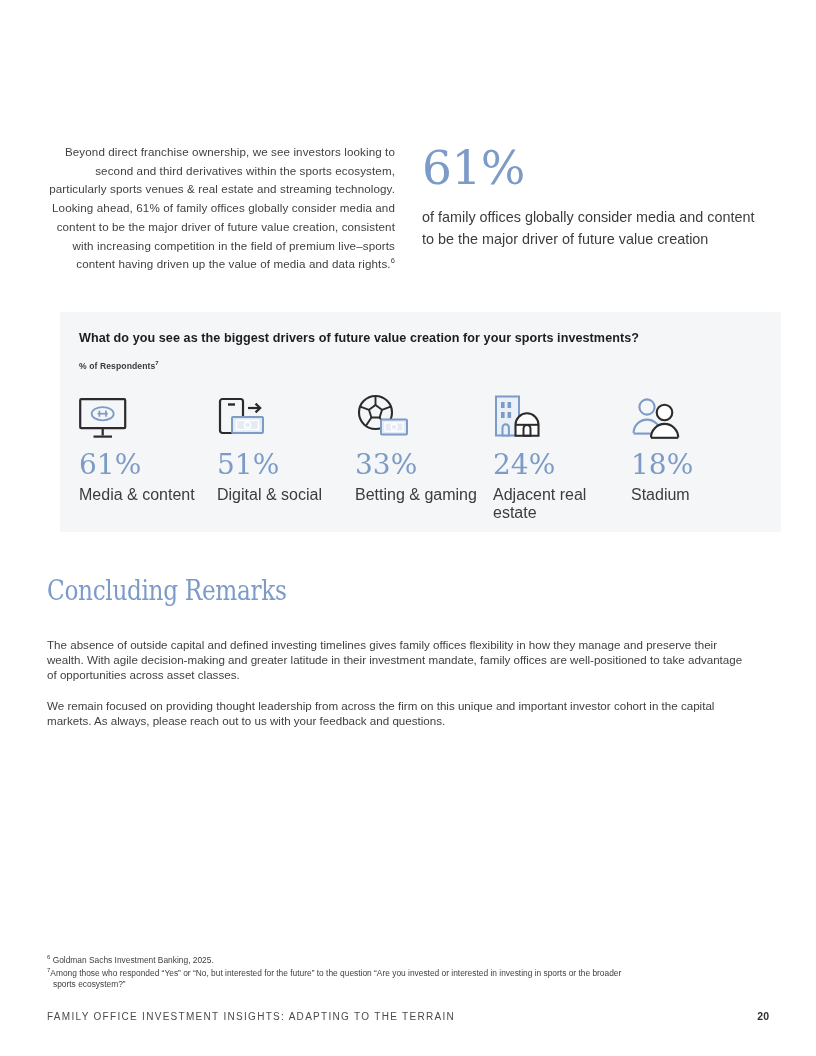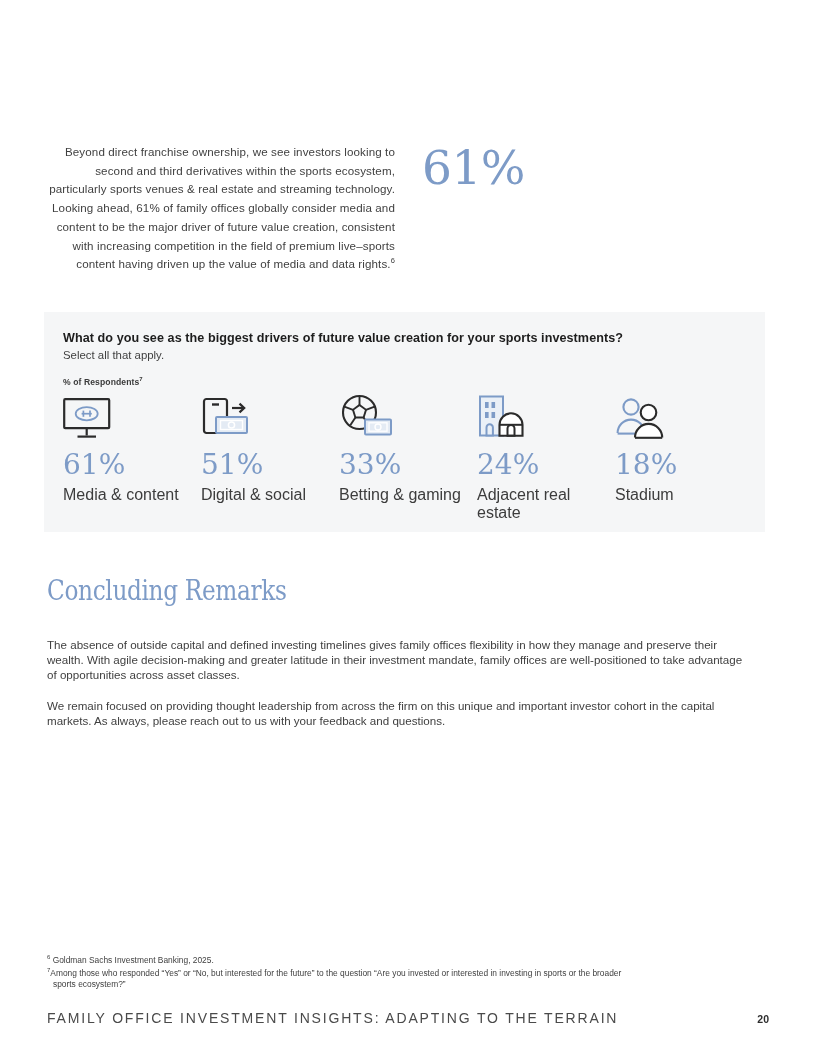--- a/index.html
+++ b/index.html
@@ -61,21 +61,21 @@
   .callout-text {
     margin-top: 14px;
     font-size: 14.4px;
     line-height: 21.5px;
     color: #3c3c3c;
   }
 
   
   .panel {
     position: absolute;
-    left: 44px;
+    left: 60px;
     top: 312px;
     width: 721px;
     height: 220px;
     background: #f5f6f7;
   }
   .panel-inner {
     padding: 19px 0 0 19px;
   }
   .panel-question {
     font-size: 12.6px;
@@ -177,21 +177,21 @@
   .footer {
     position: absolute;
     left: 47px;
     top: 1010px;
     width: 722px;
     display: flex;
     justify-content: space-between;
     align-items: baseline;
   }
   .footer-title {
-    font-size: 14px;
+    font-size: 10px;
     letter-spacing: 0.13em;
     color: #4a4a4a;
     text-transform: uppercase;
   }
   .footer-page {
     font-size: 10.5px;
     font-weight: bold;
     color: #2e2e2e;
   }
 
@@ -201,28 +201,28 @@
 <body>
 
 <div class="page">
 
   <div class="intro-row">
 
     <div class="intro-paragraph"><span>Beyond direct franchise ownership, we see investors looking to second and third derivatives within the sports ecosystem, particularly sports venues &amp; real estate and streaming technology. Looking ahead, 61% of family offices globally consider media and content to be the major driver of future value creation, consistent with increasing competition in the field of premium live–sports content having driven up the value of media and data rights.</span><sup>6</sup></div>
 
     <div class="callout">
       <div class="callout-stat">61%</div>
+      <div class="callout-text">of family offices globally consider media and content to be the major driver of future value creation</div>
     </div>
 
   </div>
 
   <div class="panel">
     <div class="panel-inner">
       <div class="panel-question">What do you see as the biggest drivers of future value creation for your sports investments?</div>
-      <div class="panel-subtitle">Select all that apply.</div>
       <div class="panel-axislabel"><span>% of Respondents</span><sup>7</sup></div>
     </div>
 
     <div class="stats-row">
 
       <div class="stat-item">
         <div class="stat-icon">
           <svg width="50" height="42" viewBox="0 0 50 42">
             <rect x="1.2" y="1.2" width="45" height="29" rx="1" fill="none" stroke="#2b2b2b" stroke-width="2.2"></rect>
             <rect x="5" y="5" width="37.5" height="21.5" fill="none" stroke="#ffffff" stroke-width="0"></rect>

